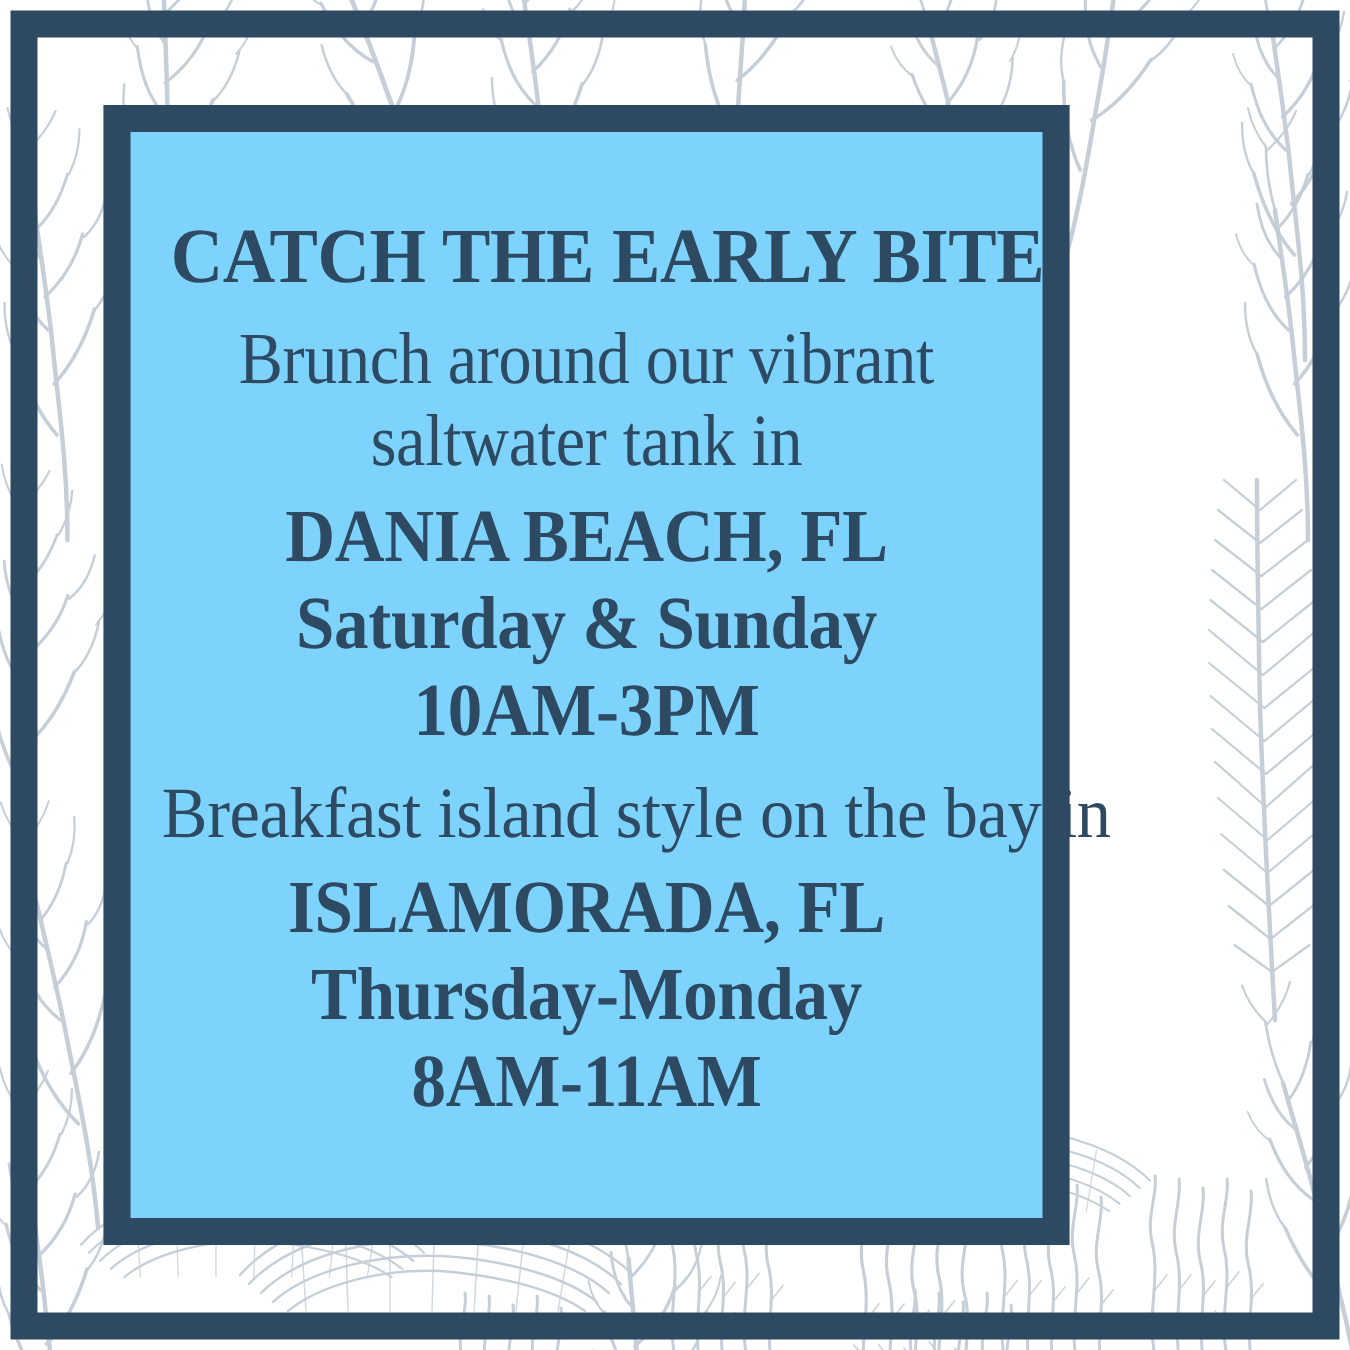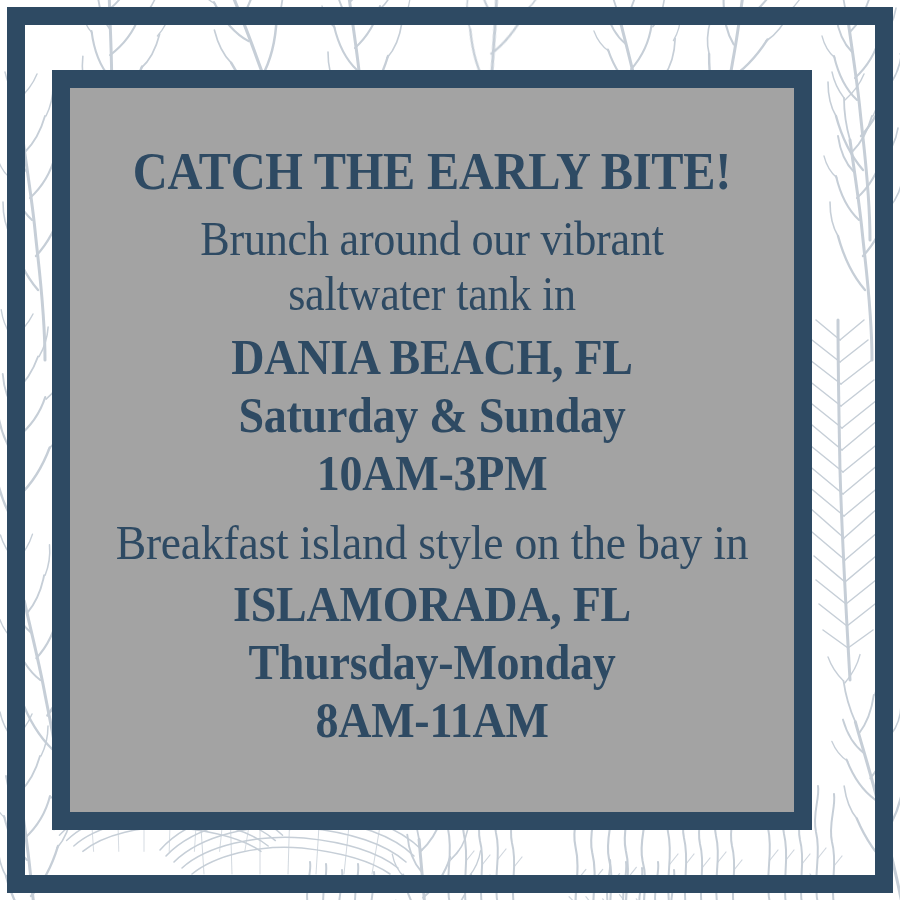--- a/index.html
+++ b/index.html
@@ -43,27 +43,27 @@
     height: 886px;
     box-sizing: border-box;
     border: 18px solid var(--navy);
     z-index: 2;
     pointer-events: none;
   }
 
   
   #inner-frame {
     position: absolute;
-    left: 52px;
+    left: 69px;
     top: 70px;
-    width: 760px;
+    width: 644px;
     height: 760px;
     box-sizing: border-box;
     border: 18px solid var(--navy);
-    background: #a3a3a3;
+    background: #7dd3fc;
     z-index: 3;
   }
 
   :root {
     --navy: #2e4a63;
     --coral: #c3ccd5;
   }
 
   
   #content {

